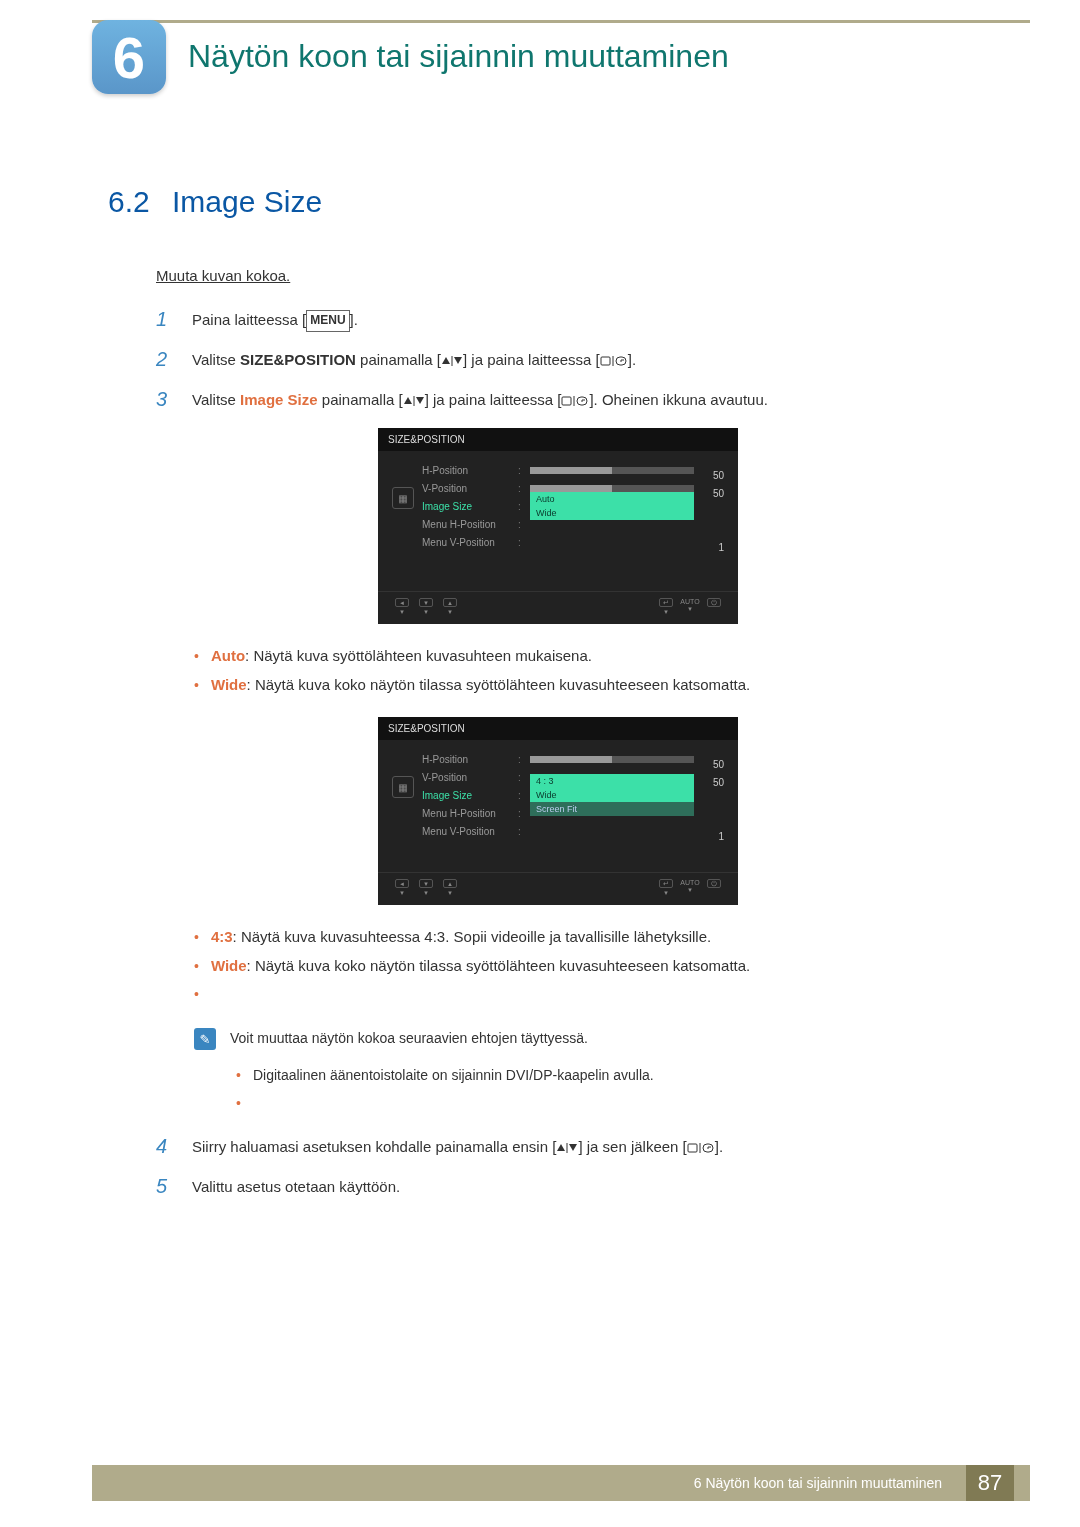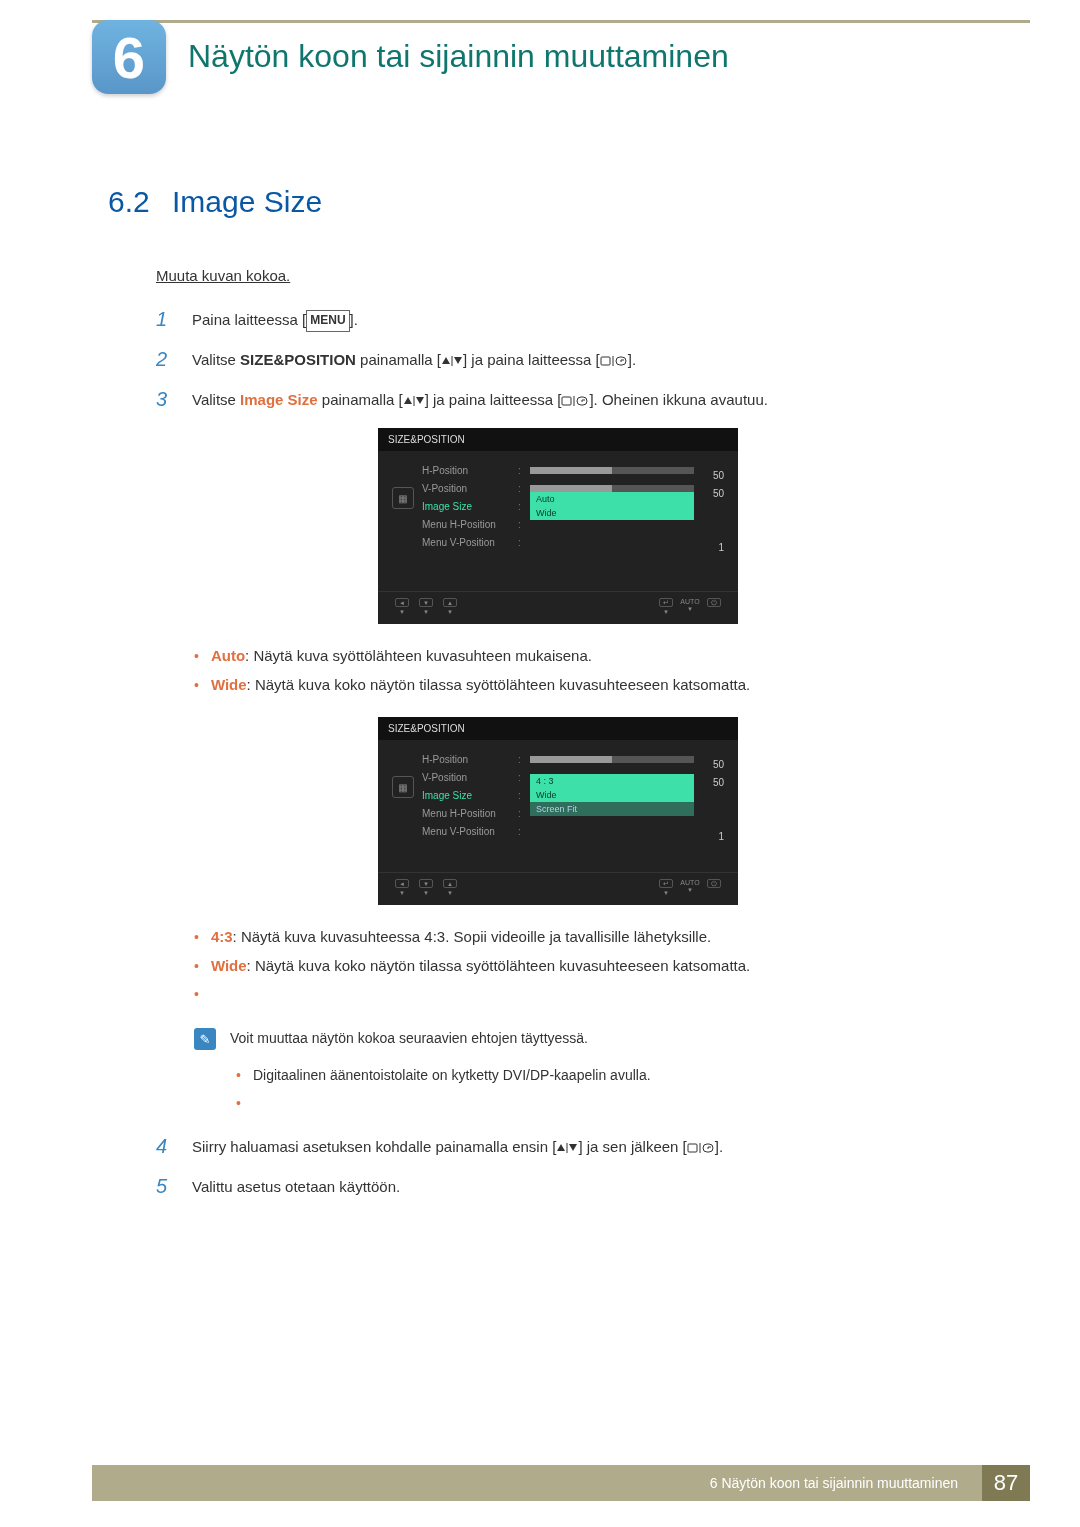--- a/index.html
+++ b/index.html
@@ -108,21 +108,21 @@
     position:absolute;
     bottom:26px;
     left:92px;
     right:50px;
     height:36px;
     background:#b0ab8b;
     display:flex;
     align-items:center;
     justify-content:flex-end;
     gap:14px;
-    padding-right:0;
+    padding-right:16px;
   }
   .footer-text { color:#fff; font-size:14px; padding-right:10px; }
   .footer-page {
     background:#807a54; color:#fff; width:48px; height:36px;
     display:flex; align-items:center; justify-content:center; font-size:22px;
   }
 </style>
 </head>
 <body>
 
@@ -373,21 +373,21 @@
       </div>
   </div>
 
   <div class="note">
     <div class="note-icon">✎</div>
     <div class="note-body">Voit muuttaa näytön kokoa seuraavien ehtojen täyttyessä.</div>
   </div>
   <div class="sub-bullets">
     <div class="sub-bullet">
         <span class="bullet-dot">•</span>
-        <span>Digitaalinen äänentoistolaite on kytketty DVI/DP-kaapelin avulla.</span>
+        <span>Digitaalinen äänentoistolaite on sijainnin DVI/DP-kaapelin avulla.</span>
       </div>
     <div class="sub-bullet">
         <span class="bullet-dot">•</span>
       </div>
   </div>
 
   <div class="steps">
     <div class="step">
       <div class="step-num">4</div>
       <div class="step-body">

